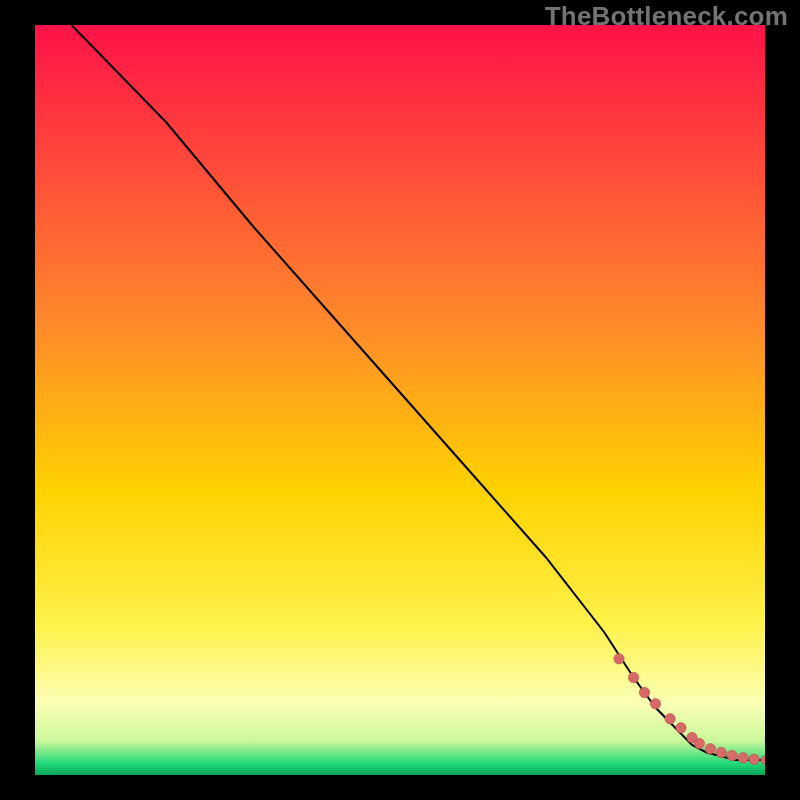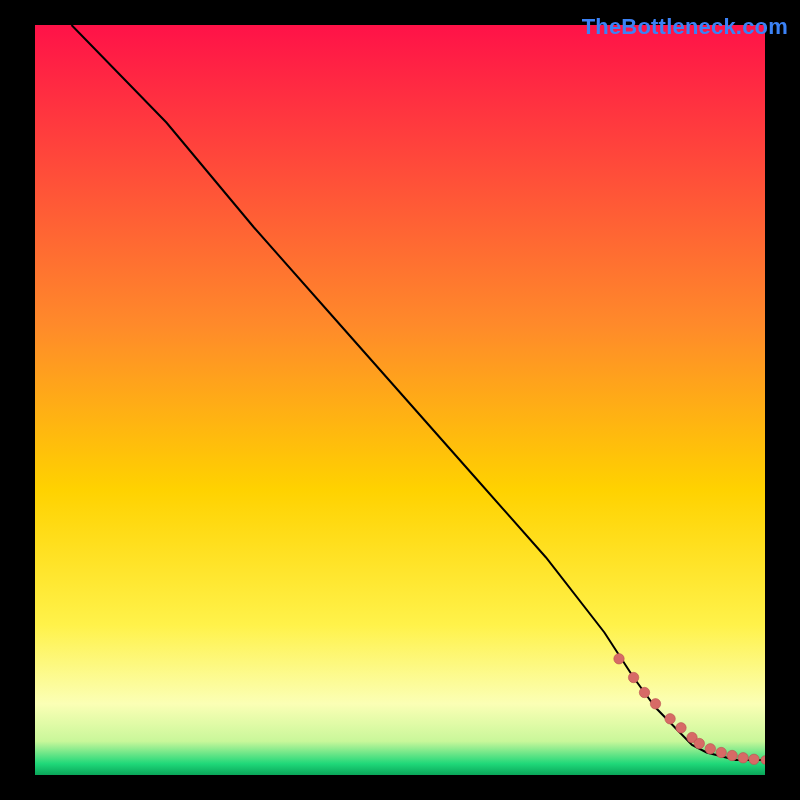--- a/index.html
+++ b/index.html
@@ -12,25 +12,25 @@
     overflow: hidden;
   }
   .outer {
     position: relative;
     width: 800px;
     height: 800px;
     background: #000;
   }
   .watermark {
     position: absolute;
-    top: 14px;
+    top: 1px;
     right: 12px;
-    font-size: 22px;
+    font-size: 26px;
     font-weight: bold;
-    color: #3b82f6;
+    color: #737373;
     letter-spacing: 0.2px;
     z-index: 10;
   }
   .plot {
     position: absolute;
     left: 35px;
     top: 25px;
     width: 730px;
     height: 750px;
   }

